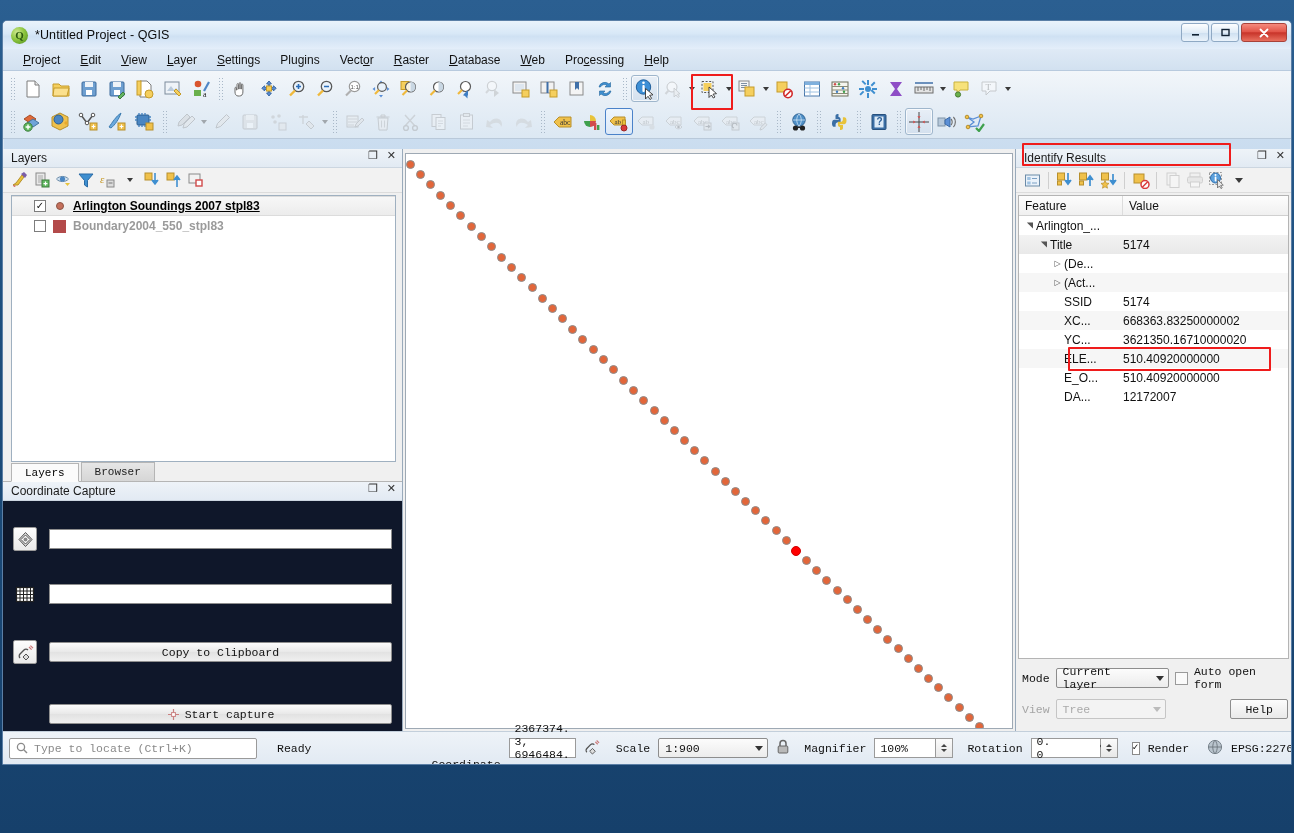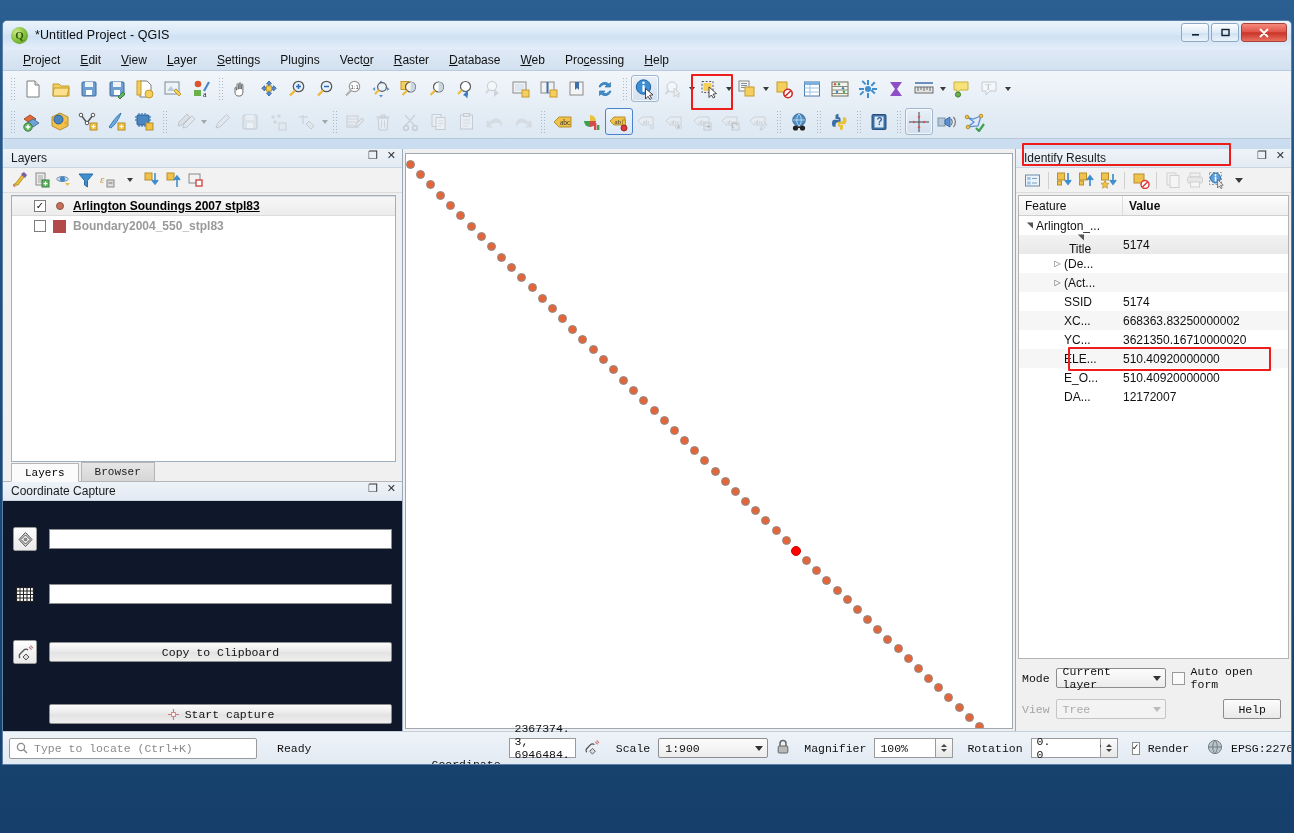--- a/index.html
+++ b/index.html
@@ -265,29 +265,29 @@
   }
   .ir-table { flex:1; display:flex; flex-direction:column; margin: 2px 2px 0 2px; background:#fff; border:1px solid #b4b4b4; overflow:hidden;}
   .ir-head {
     display:flex; height:20px; flex:none;
     background: linear-gradient(180deg,#fdfdfd 0%,#f0f0f0 100%);
     border-bottom:1px solid #d0d0d0;
     font-size:12px; color:#111;
   }
   .ir-head div { padding-left:6px; display:flex; align-items:center; }
   .ir-c1 { width:104px; flex:none; border-right:1px solid #dcdcdc; }
-  .ir-c2 { flex:1;font-weight:bold; }
+  .ir-c2 { flex:1; }
   .ir-rows { flex:1; overflow:hidden; }
   .ir-row { display:flex; height:19px; font-size:12px; color:#111; align-items:center; }
   .ir-row.alt { background:#f6f6f6; }
   .ir-row.hl { background: linear-gradient(180deg,#f2f2f2 0%,#e9e9e9 100%); }
   .ir-f { width:104px; flex:none; display:flex; align-items:center; white-space:nowrap; overflow:hidden; }
   .ir-v { flex:1; white-space:nowrap; overflow:hidden; }
   .tw { display:inline-block; width:13px; flex:none; text-align:center; font-size:8px; color:#555; }
-  .ir-foot { flex:none; padding: 6px 10px 4px 6px; background:#f0f0f0; }
+  .ir-foot { flex:none; padding: 6px 3px 4px 6px; background:#f0f0f0; }
   .ir-foot-row { display:flex; align-items:center; gap:6px; margin-bottom:8px; font: 11.5px "Liberation Mono", monospace; color:#111;}
   .combo {
     height:20px; min-width:110px;
     border:1px solid #8d8d8d; border-radius:2px;
     background: linear-gradient(180deg,#fcfcfc 0%,#ececec 100%);
     display:flex; align-items:center; justify-content:space-between;
     padding: 0 4px 0 6px;
     font: 11.5px "Liberation Mono", monospace; color:#111;
   }
   .combo.dis { color:#aaa; border-color:#c5c5c5; background:#f3f3f3; }
@@ -1173,21 +1173,21 @@
         </div>
         <div class="ir-rows" id="ir-rows">
               <div class="ir-row">
                 <div class="ir-f" style="padding-left: 4px;">
                   <span class="tw" style="transform: rotate(-90deg); display: inline-block;">◢</span>
                   <span>Arlington_...</span>
                 </div>
                 <div class="ir-v"></div>
               </div>
               <div class="ir-row hl">
-                <div class="ir-f" style="padding-left: 18px; flex-direction: column;">
+                <div class="ir-f" style="padding-left: 18px;">
                   <span class="tw" style="transform: rotate(-90deg); display: inline-block;">◢</span>
                   <span>Title</span>
                 </div>
                 <div class="ir-v">5174</div>
               </div>
               <div class="ir-row">
                 <div class="ir-f" style="padding-left: 32px;">
                   <span class="tw">▷</span>
                   <span>(De...</span>
                 </div>

